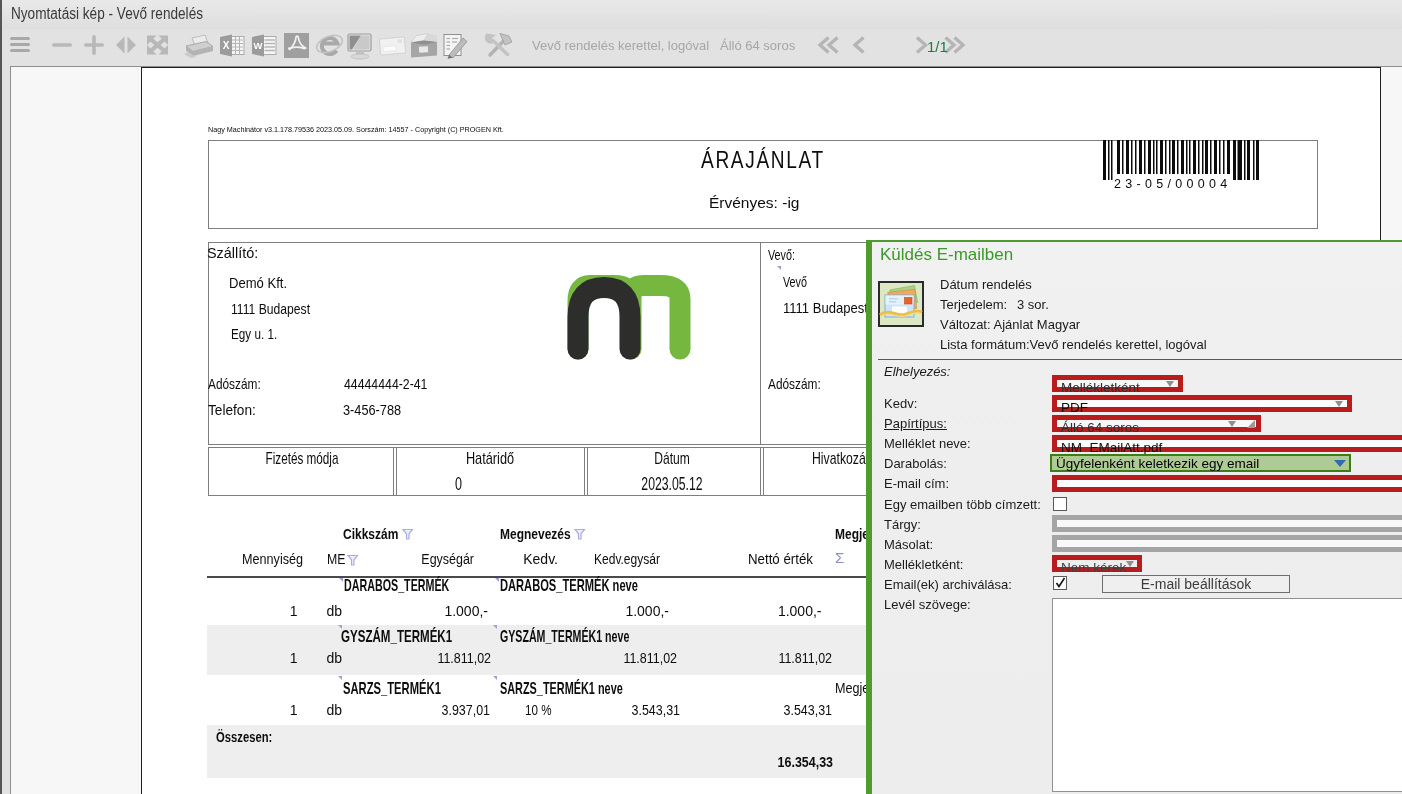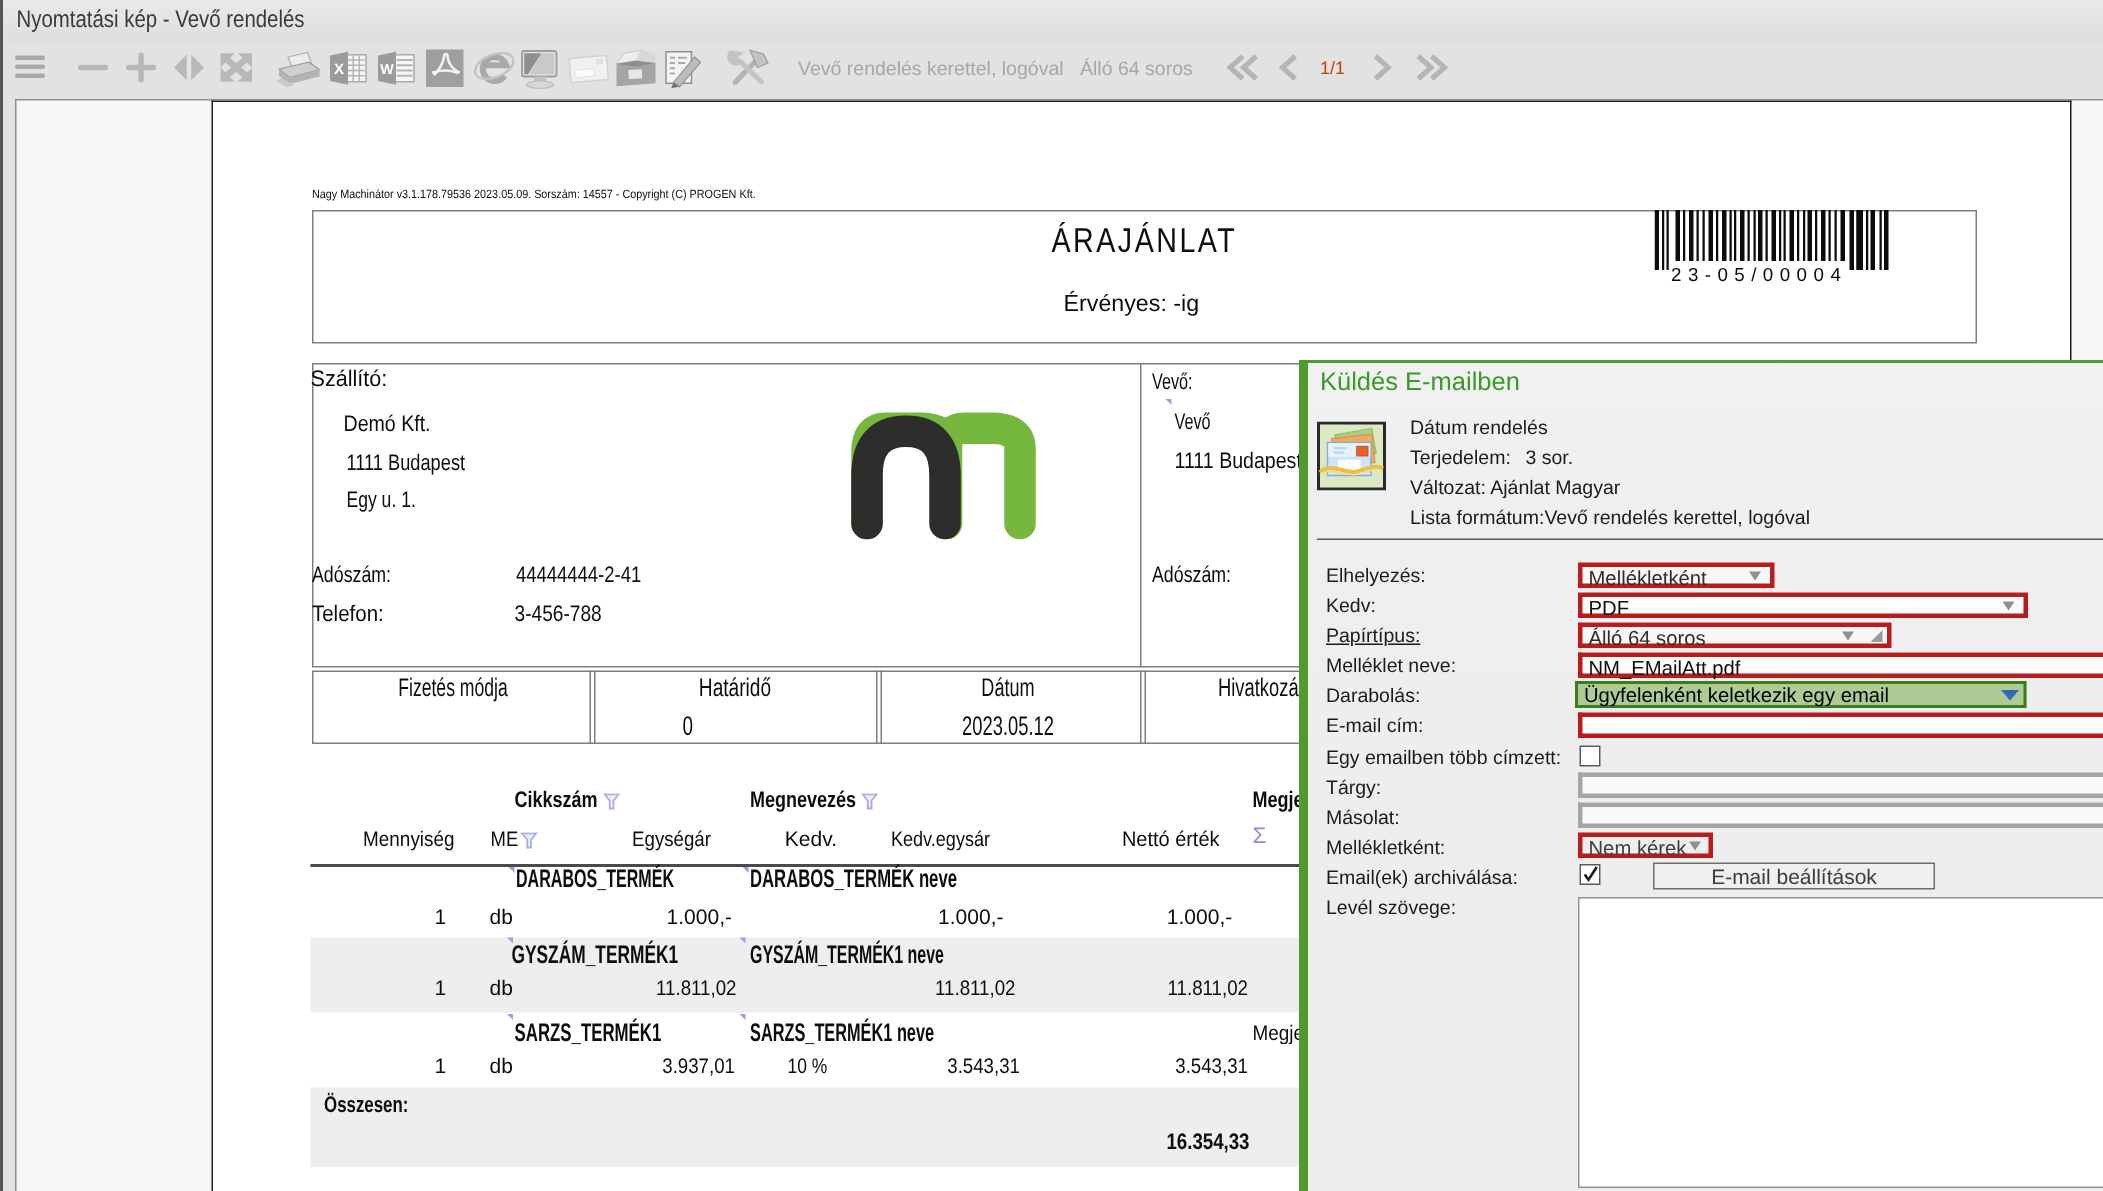--- a/index.html
+++ b/index.html
@@ -12,21 +12,21 @@
 #viewport { left:10px; top:66px; width:1392px; height:728px; background:#f7f7f8; border-left:1px solid #8f8f8f; border-top:1px solid #8f8f8f; }
 #page { left:141px; top:67px; width:1240px; height:727px; background:#ffffff; border:1px solid #1e1e1e; border-bottom:none; }
 #doc { left:0; top:0; width:1402px; height:794px; color:#0d0d0d; }
 #doc .t { position:absolute; white-space:nowrap; font-size:14px; transform-origin:left center; }
 #doc .r { position:absolute; white-space:nowrap; font-size:14px; transform:translateX(-100%); transform-origin:right center; }
 #doc .c { position:absolute; white-space:nowrap; font-size:14px; transform:translateX(-50%); transform-origin:center; }
 #doc .b { font-weight:bold; }
 .mark { position:absolute; width:0; height:0; border-right:4px solid #9aa0dc; border-bottom:4px solid transparent; }
 #dialog { left:865.5px; top:240px; width:536.5px; height:554px; background:linear-gradient(180deg,#f1f1f1 0%,#eeeeee 40%,#ededed 100%); border-left:6px solid #4f9b2d; border-top:2px solid #4f9b2d; z-index:60; }
 .lab { position:absolute; white-space:nowrap; font-size:13px; color:#1b1b1b; }
-.inp { position:absolute; border:3px solid #b91c1c; font-size:13.5px; color:#101010; }
+.inp { position:absolute; border:5px solid #b91c1c; font-size:13.5px; color:#101010; }
 .inp span { display:block; padding-left:4px; line-height:15px; white-space:nowrap; overflow:hidden; }
 .arr { position:absolute; width:0; height:0; border-left:4.5px solid transparent; border-right:4.5px solid transparent; border-top:6px solid #909090; }
 .barr { position:absolute; width:0; height:0; border-left:6px solid transparent; border-right:6px solid transparent; border-top:7px solid #2e6db4; }
 .grip { position:absolute; width:0; height:0; border-bottom:8px solid #9a9a9a; border-left:8px solid transparent; }
 .cb { position:absolute; width:14px; height:14px; background:#ffffff; border:1px solid #5a5a5a; }
 </style>
 </head>
 <body>
 <div class="abs" id="titlebar"></div>
 <div class="abs" id="titletext">Nyomtatási kép - Vevő rendelés</div>
@@ -135,21 +135,21 @@
 <svg class="abs" style="left:810px;top:29px;" width="170" height="37" viewBox="0 0 170 37">
 <g stroke="#b5b5b5" stroke-width="3.4" fill="none">
 <path d="M18.5,8.5 L10,16 L18.5,23.5"></path>
 <path d="M27.5,8.5 L19,16 L27.5,23.5"></path>
 <path d="M53.5,8.5 L45,16 L53.5,23.5"></path>
 <path d="M107,8.5 L115.5,16 L107,23.5"></path>
 <path d="M135.5,8.5 L144,16 L135.5,23.5"></path>
 <path d="M144.5,8.5 L153,16 L144.5,23.5"></path>
 </g>
 </svg>
-<div class="abs" style="left:880px;top:38px;font-size:12px;color:#c2410c;">1/1</div>
+<div class="abs" style="left:927px;top:38px;font-size:15px;color:#15803d;">1/1</div>
 <div class="abs" id="viewport"></div>
 <div class="abs" id="page"></div>
 <div class="abs" id="leftedge"></div>
 <div class="abs" id="doc">
 <div class="t" style="left:208px;top:125.2px;font-size:8px;transform:scaleX(0.9);">Nagy Machinátor v3.1.178.79536 2023.05.09. Sorszám: 14557 - Copyright (C) PROGEN Kft.</div>
 <div class="abs" style="left:208px;top:140px;width:1110px;height:89px;border:1px solid #7e7e7e;"></div>
 <div class="t" style="left:701px;top:147.4px;font-size:23px;letter-spacing:2px;transform:scaleX(0.83);">ÁRAJÁNLAT</div>
 <div class="t" style="left:709px;top:194.3px;font-size:15.5px;">Érvényes: -ig</div>
 <svg class="abs" style="left:1103px;top:140px;" width="157" height="49" viewBox="0 0 157 49">
 <g fill="#0c0c0c">
@@ -300,21 +300,21 @@
 <rect x="14" y="25.5" width="15" height="7.5" fill="#fdfdfd"></rect>
 <path d="M2,34 C10,27 19,36 27,33.5 C34,31.5 39,29 44,31.5" stroke="#eabf45" stroke-width="3.2" fill="none"></path>
 <path d="M2,35.5 C10,29 19,37.5 27,35 C34,33 39,30.5 44,33" stroke="#f6dc8a" stroke-width="1.2" fill="none"></path>
 </svg>
 <div class="lab" style="left:940px;top:277px;">Dátum rendelés</div>
 <div class="lab" style="left:940px;top:297px;">Terjedelem:</div>
 <div class="lab" style="left:1017px;top:297px;">3 sor.</div>
 <div class="lab" style="left:940px;top:317px;">Változat: Ajánlat Magyar</div>
 <div class="lab" style="left:940px;top:337px;text-align:right;">Lista formátum:Vevő rendelés kerettel, logóval</div>
 <div class="abs" style="left:878px;top:359px;width:524px;height:1px;background:#585858;"></div>
-<div class="lab" style="left:884px;top:376px;">Elhelyezés:</div>
+<div class="lab" style="left:884px;top:364px;font-style:italic;">Elhelyezés:</div>
 <div class="lab" style="left:884px;top:396px;">Kedv:</div>
 <div class="lab" style="left:884px;top:416px;text-decoration:underline;">Papírtípus:</div>
 <div class="lab" style="left:884px;top:436px;">Melléklet neve:</div>
 <div class="lab" style="left:884px;top:456px;">Darabolás:</div>
 <div class="lab" style="left:884px;top:476px;">E-mail cím:</div>
 <div class="lab" style="left:884px;top:496.5px;">Egy emailben több címzett:</div>
 <div class="lab" style="left:884px;top:516.5px;">Tárgy:</div>
 <div class="lab" style="left:884px;top:536.5px;">Másolat:</div>
 <div class="lab" style="left:884px;top:556.5px;">Mellékletként:</div>
 <div class="lab" style="left:884px;top:576.5px;">Email(ek) archiválása:</div>

